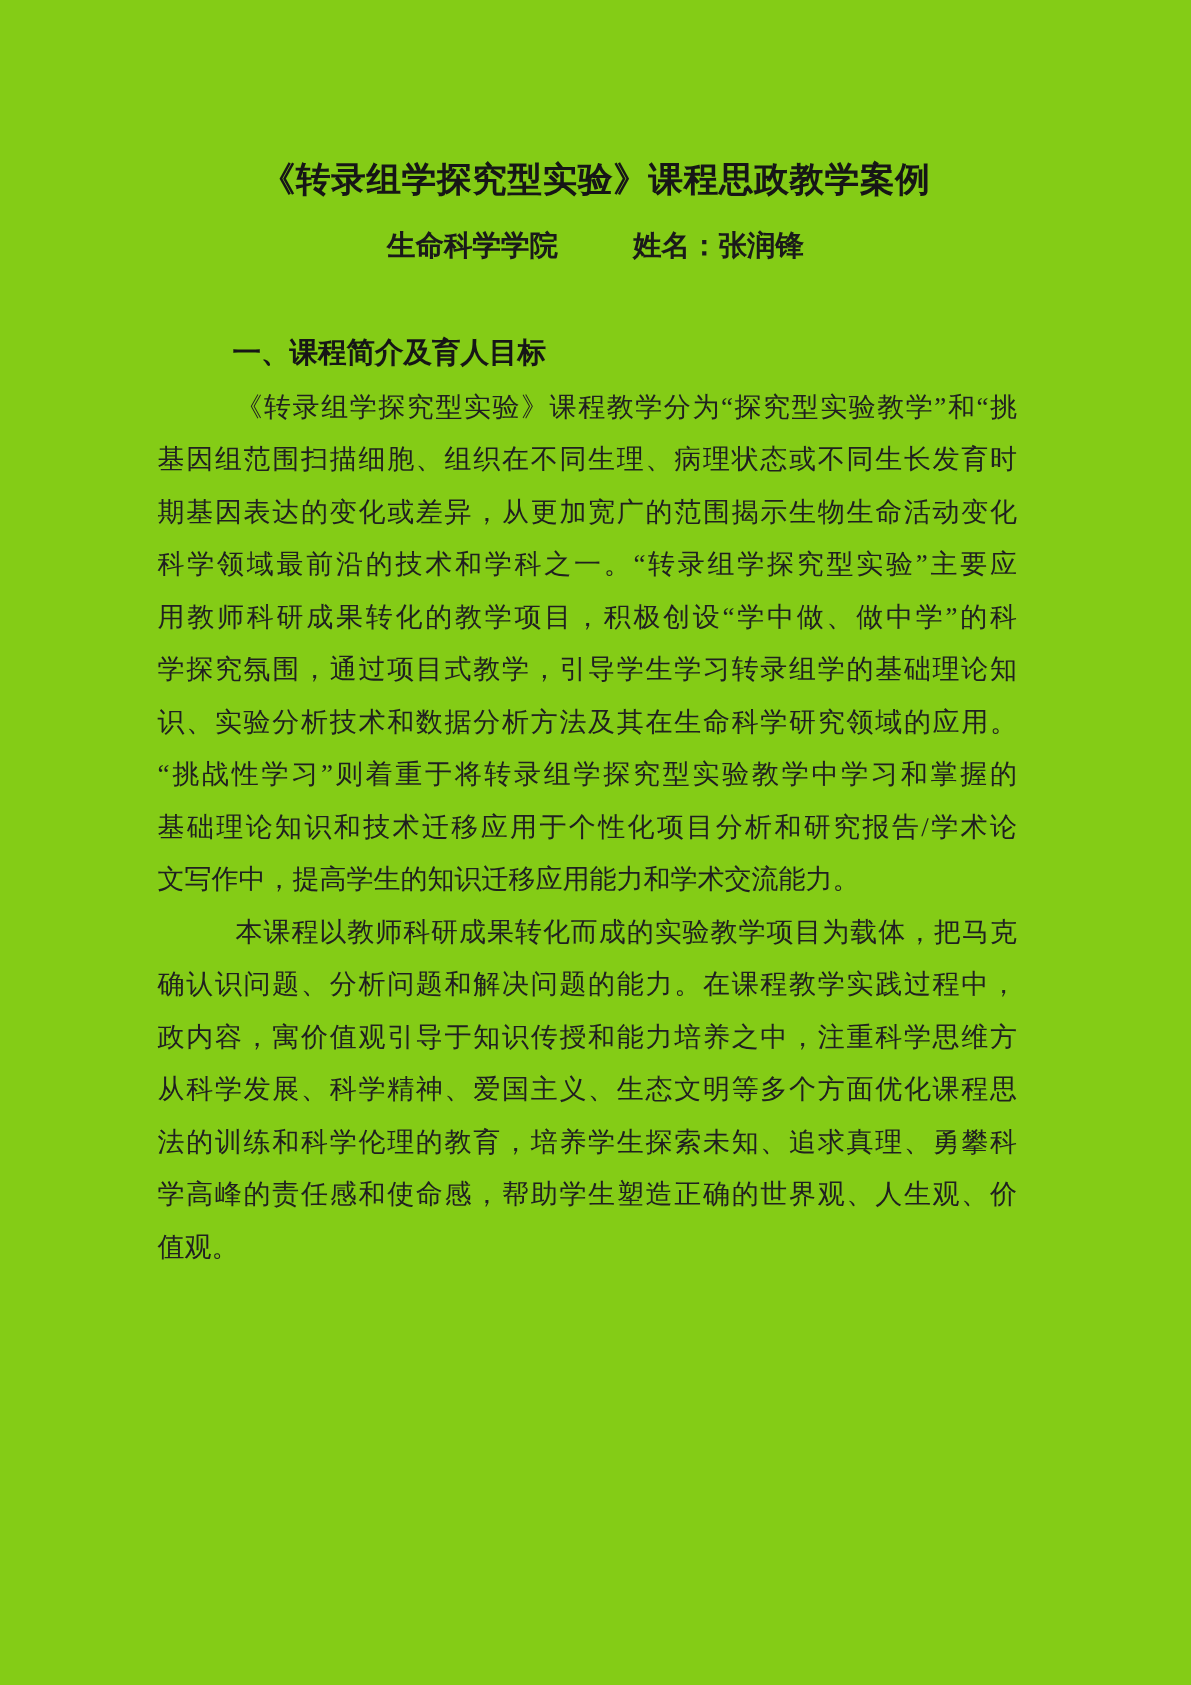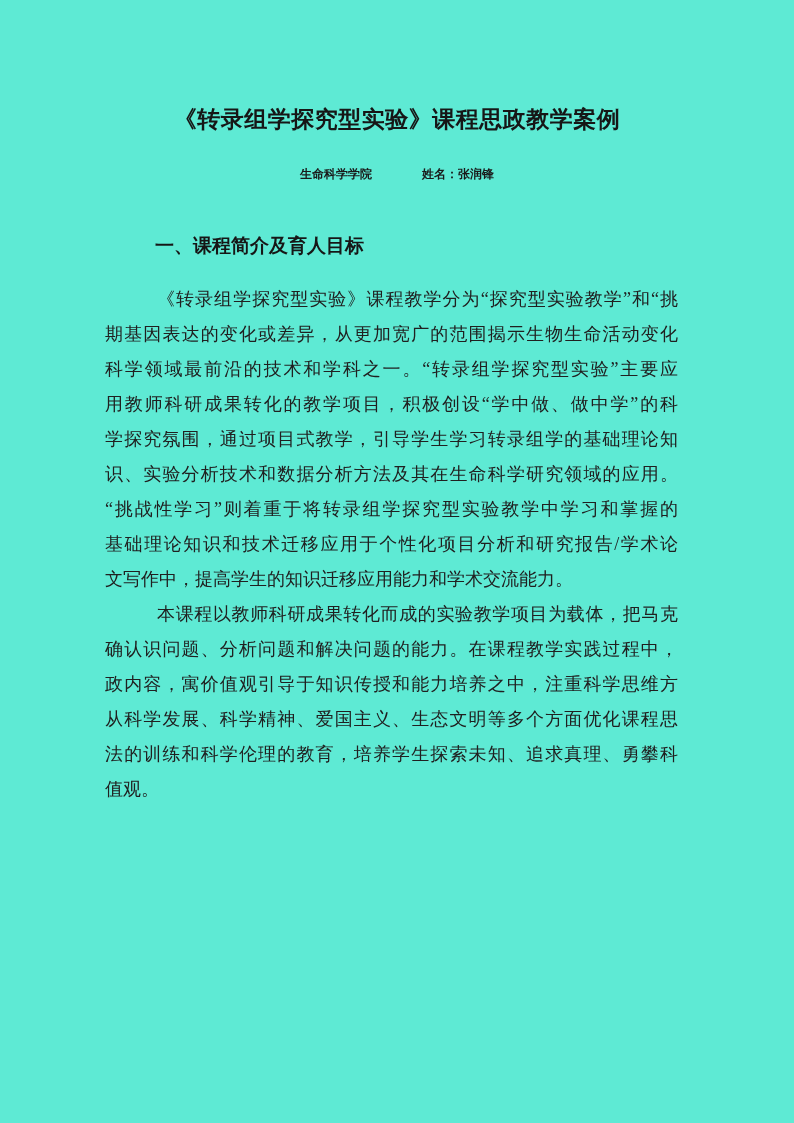--- a/index.html
+++ b/index.html
@@ -3,64 +3,64 @@
 <meta charset="utf-8">
 <style>
   html, body { margin: 0; padding: 0; }
   body { background: #ffffff; }
 
   .page {
     position: relative;
     width: 794px;
     height: 1123px;
     margin: 0 auto;
-    background: #5eead4;
+    background: #84cc16;
     color: #1c1c1c;
     box-sizing: border-box;
     overflow: hidden;
     font-family: "Liberation Serif", serif;
   }
 
   .doc-title {
     margin: 0;
     padding: 103px 105px 0 105px;
     text-align: center;
     font-family: "Liberation Sans", sans-serif;
     font-weight: bold;
     font-size: 23px;
     line-height: 32px;
     color: #161616;
     letter-spacing: 0.5px;
   }
 
   .byline {
-    margin-top: 27px;
+    margin-top: 17px;
     padding: 0 105px;
     display: flex;
     justify-content: center;
     gap: 50px;
-    font-family: Liberation Mono, monospace;
+    font-family: Liberation Serif, serif;
     font-weight: bold;
-    font-size: 12px;
+    font-size: 19px;
     line-height: 26px;
     color: #1a1a1a;
   }
 
   .section-heading {
     margin: 45px 0 0 0;
     padding: 0 105px 0 155px;
     font-family: "Liberation Sans", sans-serif;
     font-weight: bold;
     font-size: 19px;
     line-height: 26px;
     color: #161616;
   }
 
   .body-text {
-    margin-top: 23px;
+    margin-top: 5px;
     padding: 0 116px 0 105px; 
     font-family: Liberation Serif, serif;
   }
 
   .line {
     font-size: 18px;
     line-height: 35px;
     height: 35px;
     text-align: justify;
     text-align-last: justify;
@@ -84,33 +84,35 @@
     <span>生命科学学院</span>
     <span>姓名：张润锋</span>
   </div>
 
   <h2 class="section-heading">一、课程简介及育人目标</h2>
 
   <div class="body-text">
 
     <div class="paragraph">
       <div class="line first">《转录组学探究型实验》课程教学分为“探究型实验教学”和“挑</div>
+      <div class="line">基因组范围扫描细胞、组织在不同生理、病理状态或不同生长发育时</div>
       <div class="line">期基因表达的变化或差异，从更加宽广的范围揭示生物生命活动变化</div>
       <div class="line">科学领域最前沿的技术和学科之一。“转录组学探究型实验”主要应</div>
       <div class="line">用教师科研成果转化的教学项目，积极创设“学中做、做中学”的科</div>
       <div class="line">学探究氛围，通过项目式教学，引导学生学习转录组学的基础理论知</div>
       <div class="line">识、实验分析技术和数据分析方法及其在生命科学研究领域的应用。</div>
       <div class="line">“挑战性学习”则着重于将转录组学探究型实验教学中学习和掌握的</div>
       <div class="line">基础理论知识和技术迁移应用于个性化项目分析和研究报告/学术论</div>
       <div class="line para-end">文写作中，提高学生的知识迁移应用能力和学术交流能力。</div>
     </div>
 
     <div class="paragraph">
       <div class="line first">本课程以教师科研成果转化而成的实验教学项目为载体，把马克</div>
       <div class="line">确认识问题、分析问题和解决问题的能力。在课程教学实践过程中，</div>
       <div class="line">政内容，寓价值观引导于知识传授和能力培养之中，注重科学思维方</div>
       <div class="line">从科学发展、科学精神、爱国主义、生态文明等多个方面优化课程思</div>
       <div class="line">法的训练和科学伦理的教育，培养学生探索未知、追求真理、勇攀科</div>
+      <div class="line">学高峰的责任感和使命感，帮助学生塑造正确的世界观、人生观、价</div>
       <div class="line para-end">值观。</div>
     </div>
 
   </div>
 </div>
 
 </body></html>

